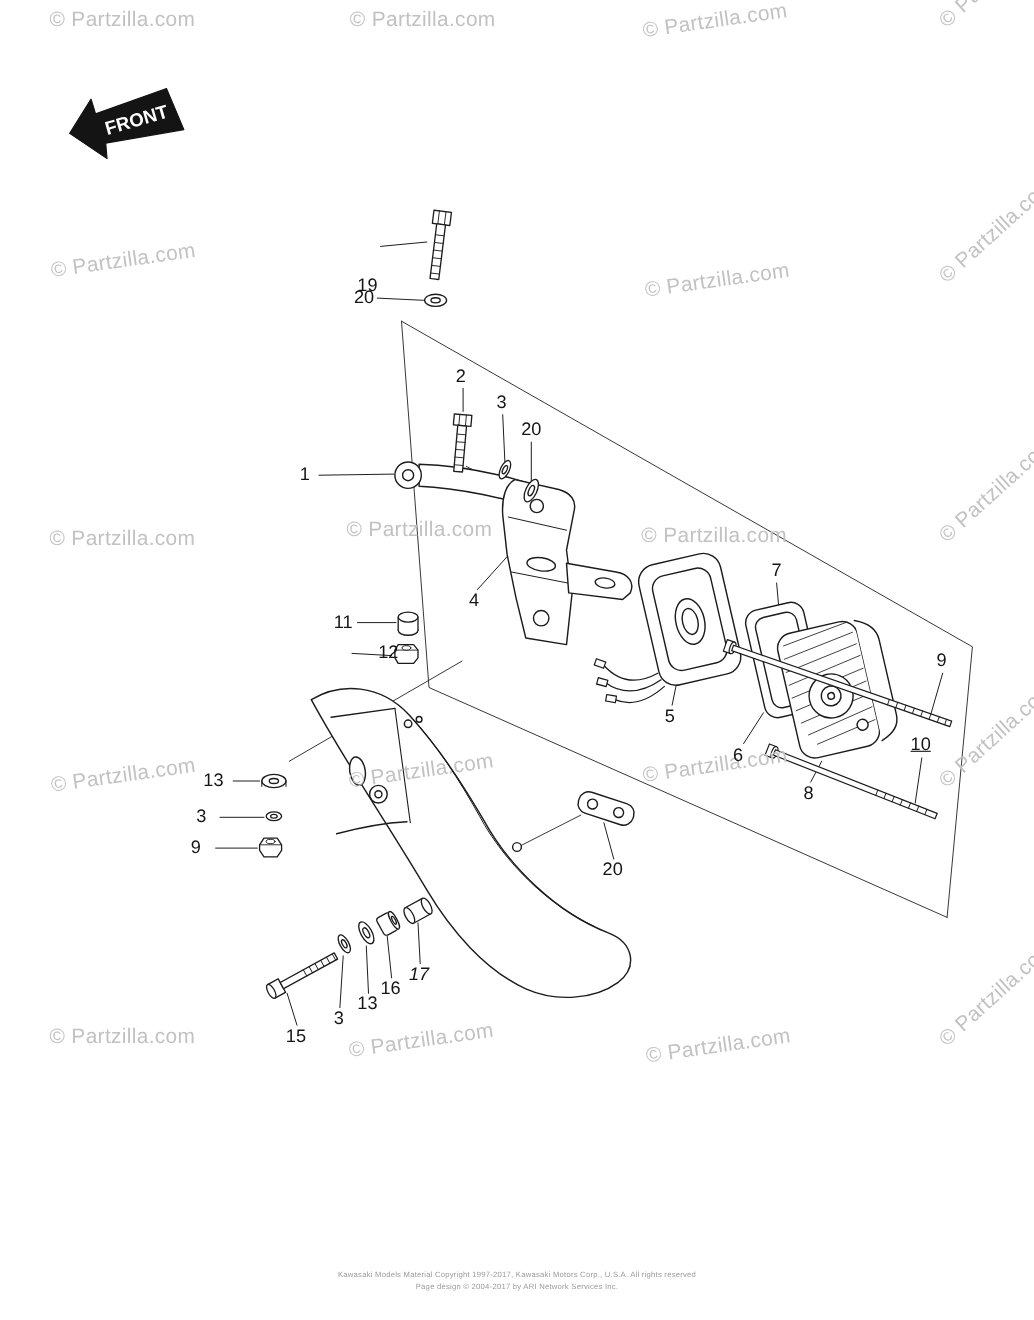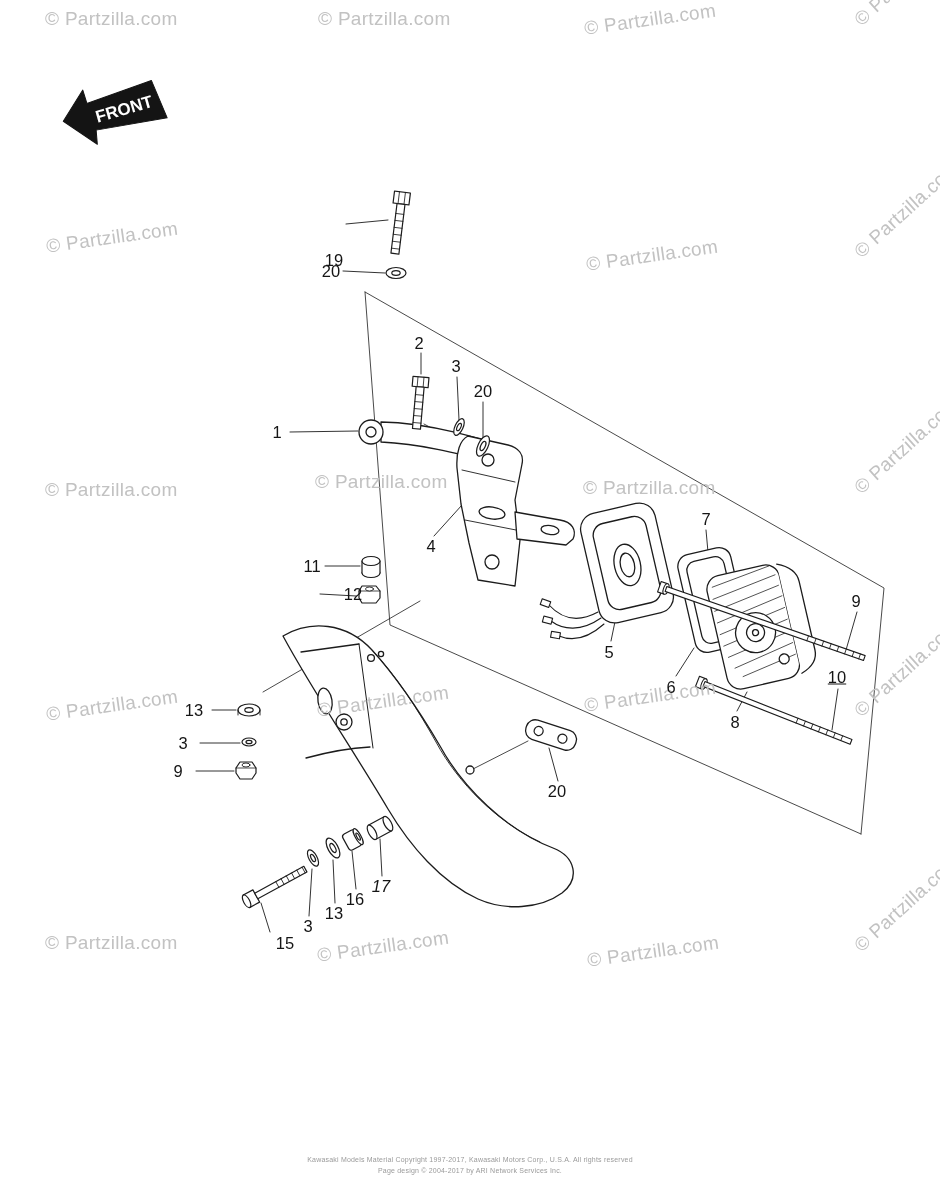--- a/index.html
+++ b/index.html
@@ -273,21 +273,21 @@
       <div class="callout" style="left: 609px; top: 652px;">5</div>
       <div class="callout" style="left: 706px; top: 519px;">7</div>
       <div class="callout" style="left: 671px; top: 687px;">6</div>
       <div class="callout" style="left: 735px; top: 722px;">8</div>
       <div class="callout" style="left: 856px; top: 601px;">9</div>
       <div class="callout" style="left: 837px; top: 677px; text-decoration: underline;">10</div>
       <div class="callout" style="left: 194px; top: 710px;">13</div>
       <div class="callout" style="left: 183px; top: 743px;">3</div>
       <div class="callout" style="left: 178px; top: 771px;">9</div>
       <div class="callout" style="left: 557px; top: 791px;">20</div>
-      <div class="callout" style="left: 269px; top: 943px; margin-left: 16px;">15</div>
+      <div class="callout" style="left: 269px; top: 943px;">15</div>
       <div class="callout" style="left: 308px; top: 926px;">3</div>
       <div class="callout" style="left: 334px; top: 913px;">13</div>
       <div class="callout" style="left: 355px; top: 899px;">16</div>
       <div class="callout" style="left: 381px; top: 886px; font-style: italic;">17</div>
     </div>
 
   <div id="footer">
     <div>Kawasaki Models Material Copyright 1997-2017, Kawasaki Motors Corp., U.S.A. All rights reserved</div>
     <div>Page design © 2004-2017 by ARI Network Services Inc.</div>
   </div>

